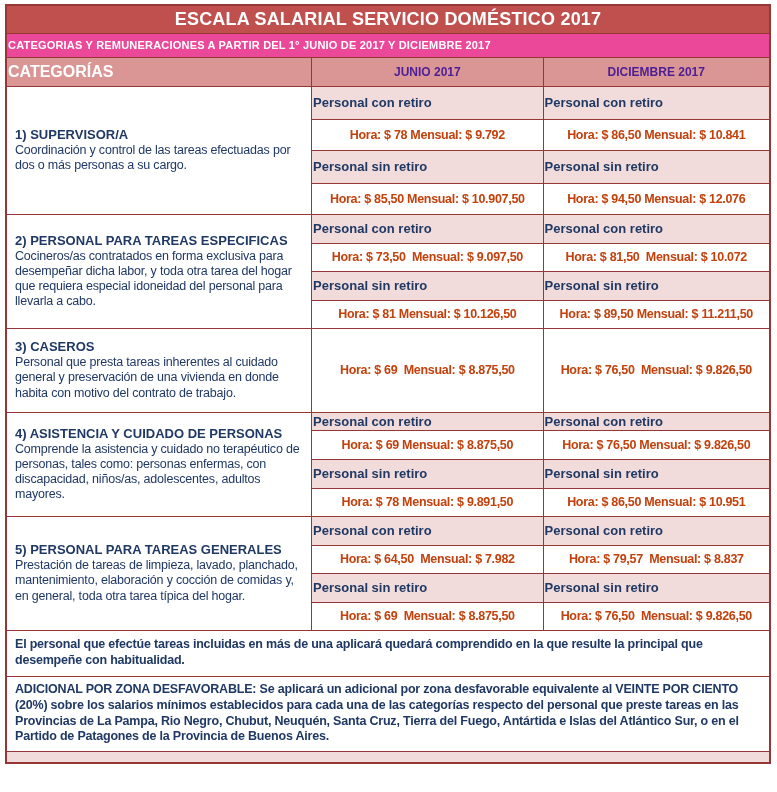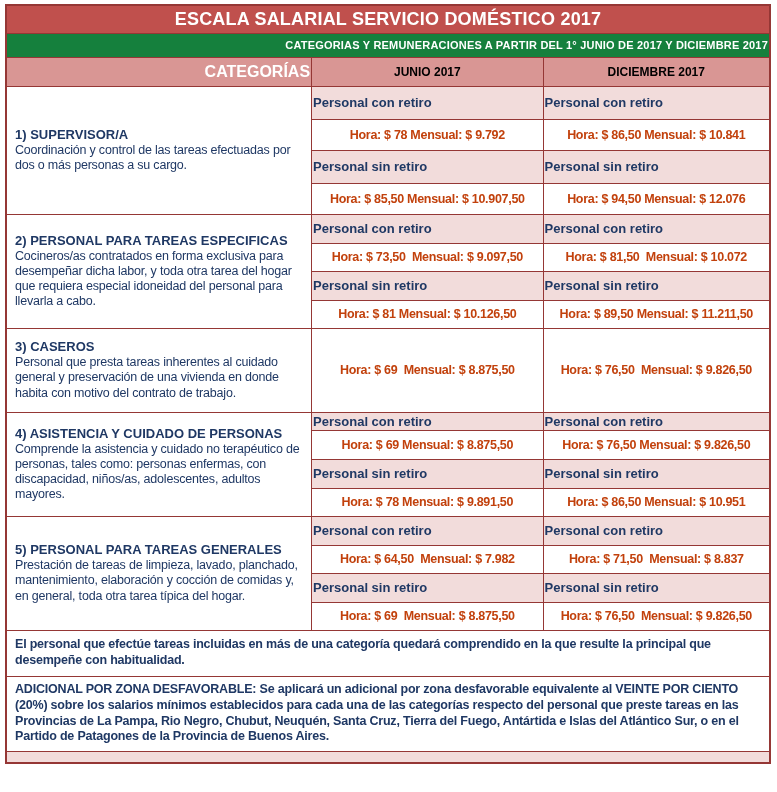--- a/index.html
+++ b/index.html
@@ -29,39 +29,39 @@
   td.title-cell {
     background: #C0504D;
     color: #ffffff;
     font-weight: bold;
     font-size: 18px;
     text-align: center;
     height: 28px;
     letter-spacing: 0.2px;
   }
   td.subtitle-cell {
-    background: #15803d;
+    background: #ec4899;
     color: #ffffff;
     font-weight: bold;
     font-size: 11px;
-    text-align: right;
+    text-align: left;
     height: 24px;
     letter-spacing: 0.2px;
   }
   td.cat-head {
     background: #D99694;
     color: #ffffff;
     font-weight: bold;
     font-size: 16px;
-    text-align: right;
+    text-align: left;
     height: 29px;
   }
   td.month-head {
     background: #D99694;
-    color: #000000;
+    color: #4c1d95;
     font-weight: bold;
     font-size: 12px;
     text-align: center;
   }
   td.cat-cell {
     background: #ffffff;
     color: #1F3864;
     vertical-align: middle;
     padding: 3px 6px 3px 8px;
   }
@@ -210,33 +210,33 @@
       <tr style="height:29px;">
         <td rowspan="4" class="cat-cell">
           <div class="cat-title">5) PERSONAL PARA TAREAS GENERALES</div>
           <div class="cat-desc">Prestación de tareas de limpieza, lavado, planchado, mantenimiento, elaboración y cocción de comidas y, en general, toda otra tarea típica del hogar.</div>
         </td>
         <td class="label-cell">Personal con retiro</td>
         <td class="label-cell">Personal con retiro</td>
       </tr>
       <tr style="height:28px;">
         <td class="value-cell">Hora: $ 64,50  Mensual: $ 7.982</td>
-        <td class="value-cell">Hora: $ 71,50  Mensual: $ 8.837</td>
+        <td class="value-cell">Hora: $ 79,57  Mensual: $ 8.837</td>
       </tr>
       <tr style="height:29px;">
         <td class="label-cell">Personal sin retiro</td>
         <td class="label-cell">Personal sin retiro</td>
       </tr>
       <tr style="height:28px;">
         <td class="value-cell">Hora: $ 69  Mensual: $ 8.875,50</td>
         <td class="value-cell">Hora: $ 76,50  Mensual: $ 9.826,50</td>
       </tr>
 
       <tr style="height:46px;">
-        <td colspan="3" class="note-cell">El personal que efectúe tareas incluidas en más de una categoría quedará comprendido en la que resulte la principal que desempeñe con habitualidad.</td>
+        <td colspan="3" class="note-cell">El personal que efectúe tareas incluidas en más de una aplicará quedará comprendido en la que resulte la principal que desempeñe con habitualidad.</td>
       </tr>
       <tr style="height:75px;">
         <td colspan="3" class="note-cell">ADICIONAL POR ZONA DESFAVORABLE: Se aplicará un adicional por zona desfavorable equivalente al VEINTE POR CIENTO (20%) sobre los salarios mínimos establecidos para cada una de las categorías respecto del personal que preste tareas en las Provincias de La Pampa, Rio Negro, Chubut, Neuquén, Santa Cruz, Tierra del Fuego, Antártida e Islas del Atlántico Sur, o en el Partido de Patagones de la Provincia de Buenos Aires.</td>
       </tr>
       <tr style="height:12px;">
         <td colspan="3" class="spacer-cell"></td>
       </tr>
     </tbody>
   </table>
 </div>

